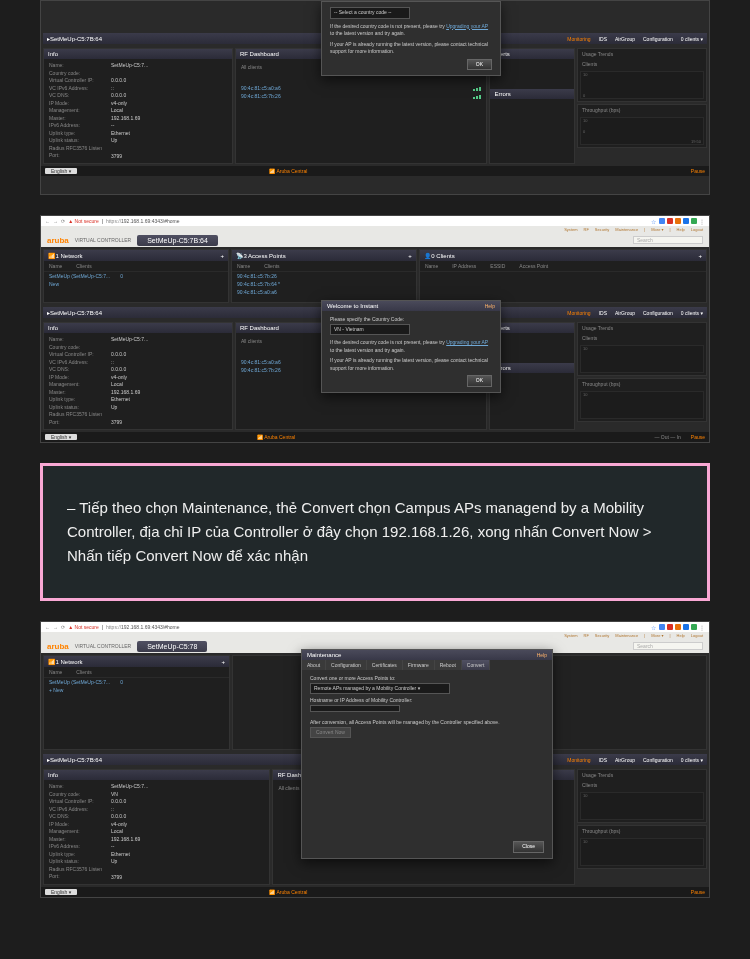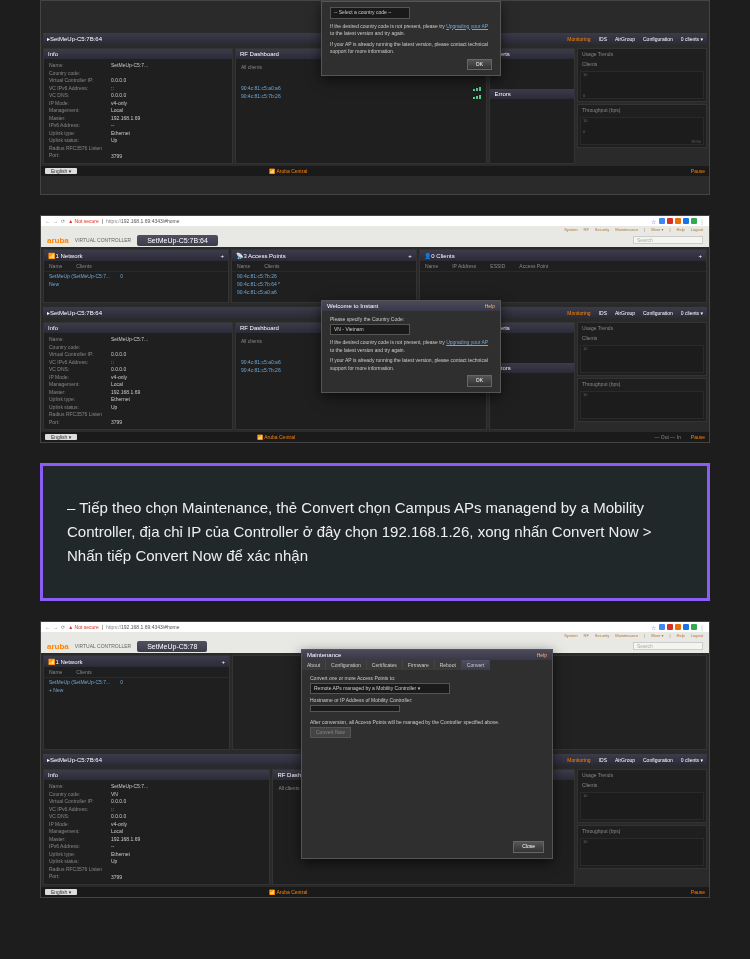--- a/index.html
+++ b/index.html
@@ -49,21 +49,21 @@
 .modal { position: absolute; background: #2f2f2f; border: 1px solid #555; color: #ccc; font-size: 5px; box-shadow: 0 4px 12px rgba(0,0,0,0.6); z-index: 10; }
 .modal-hd { background: linear-gradient(#4a4a5a,#383848); color: #fff; padding: 2px 5px; display: flex; font-size: 6px; }
 .modal-hd .help { margin-left: auto; color: #ffb36b; font-size: 5px; }
 .modal-body { padding: 5px 8px; line-height: 1.5; }
 .modal-select { background: #1a1a1a; border: 1px solid #555; color: #ccc; padding: 1px 3px; width: 80px; font-size: 5px; display: inline-block; }
 .modal-link { color: #6fa8d6; text-decoration: underline; }
 .modal-btn { background: linear-gradient(#555,#333); border: 1px solid #666; color: #fff; padding: 1px 8px; font-size: 5px; float: right; margin-top: 3px; }
 .modal-tabs { display: flex; gap: 0; }
 .modal-tabs span { padding: 2px 5px; font-size: 5px; color: #ccc; border-right: 1px solid #444; background: #3a3a3a; }
 .modal-tabs span.active { background: linear-gradient(#505062,#3b3b4a); }
-.callout { border: 3px solid #8b5cf6; background: #21282a; padding: 30px 24px; margin: 20px 0; }
+.callout { border: 3px solid #f9a8d4; background: #21282a; padding: 30px 24px; margin: 20px 0; }
 .callout p { color: #efefef; font-size: 15px; line-height: 1.6; font-weight: 300; }
 .grey-btn { background: #444; border: 1px solid #555; color: #888; padding: 1px 5px; font-size: 5px; display: inline-block; }
 </style>
 </head>
 <body>
 
 <div class="page">
 
 <div class="shot" style="height:195px; overflow:hidden;">
 

